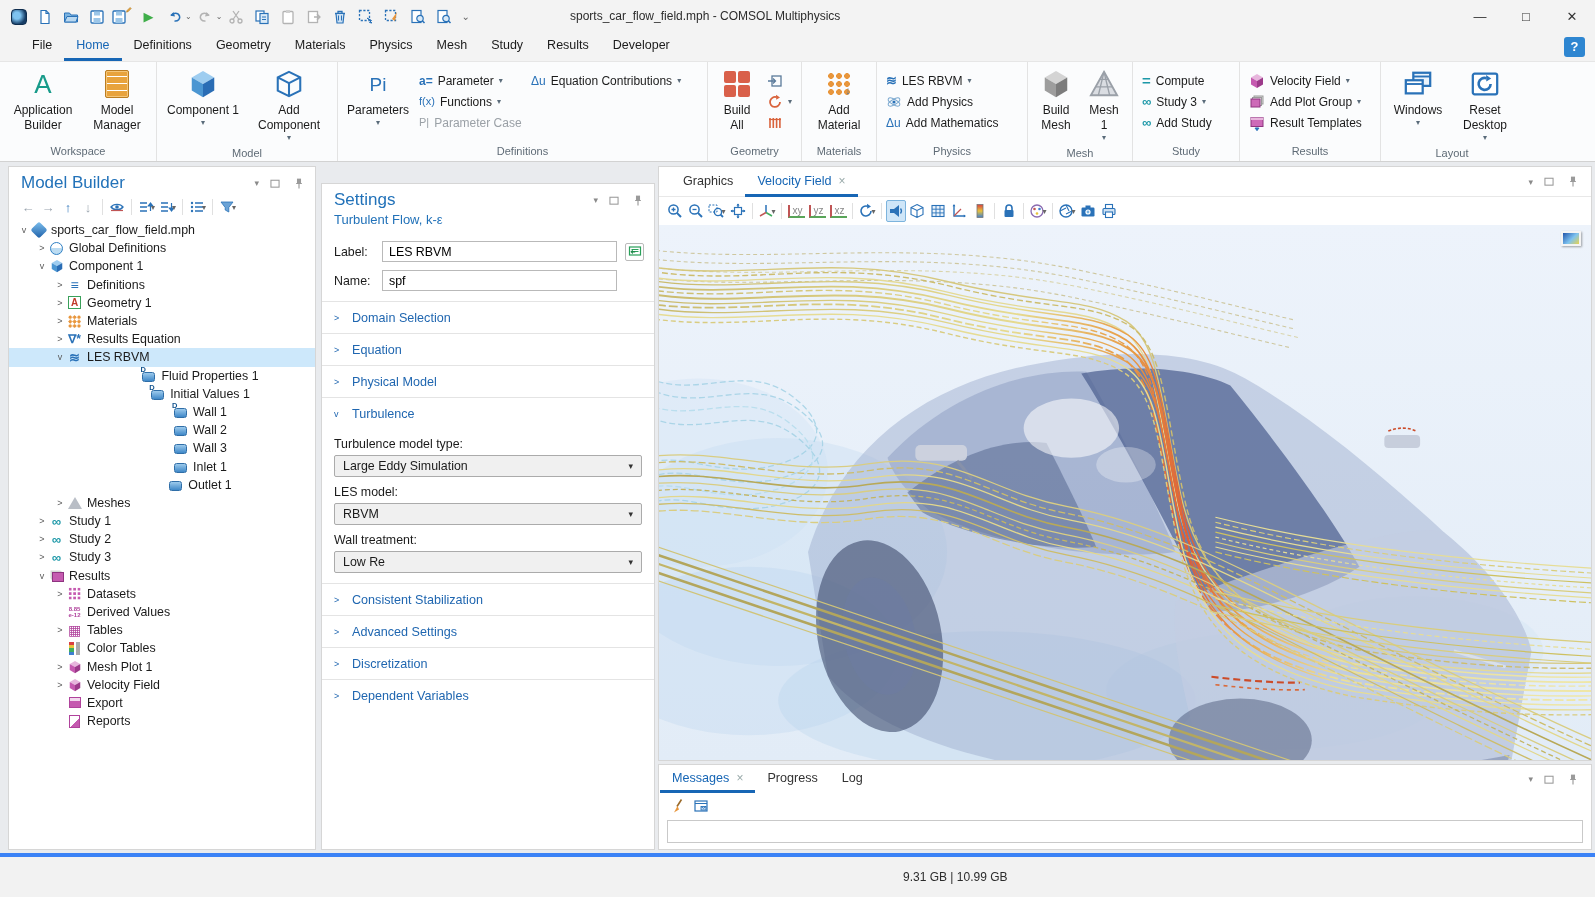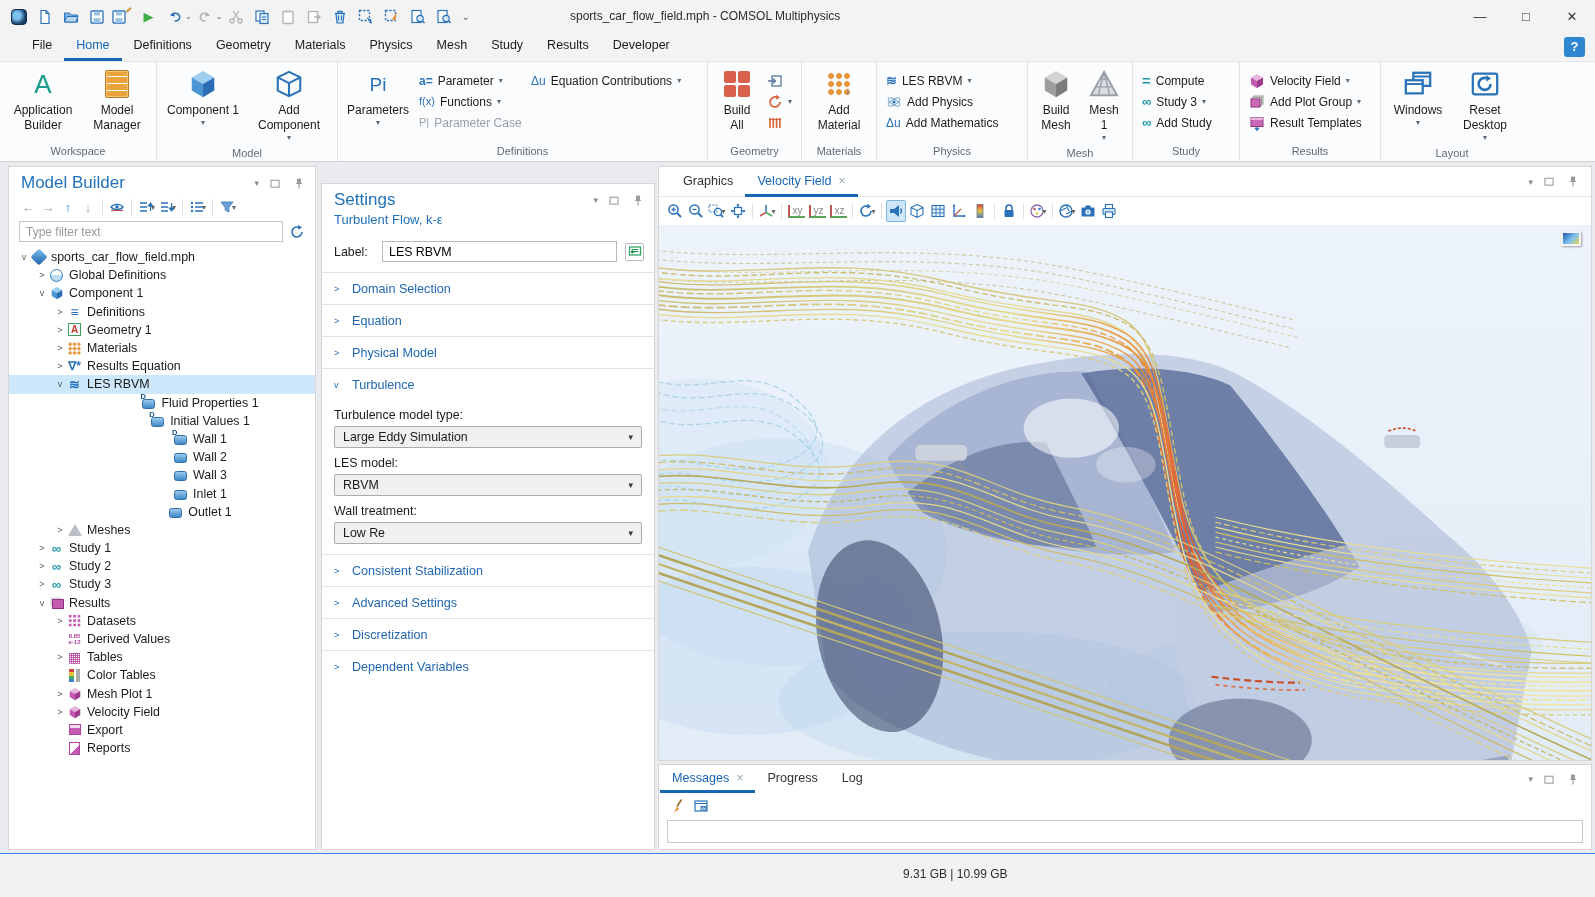--- a/index.html
+++ b/index.html
@@ -101,21 +101,21 @@
   .gtb { height:22px; min-width:20px; display:flex; align-items:center; justify-content:center; border-radius:2px; padding:0 1px; }
   .gtb.active { background:#cfe6f8; border:1px solid #7db4dd; }
   .vp { font-size:10px; color:#888; border-left:2px solid #c05555; border-bottom:2px solid #59a559; padding:0 2px 0 3px; line-height:11px; }
   .canvas { flex:1; position:relative; min-height:0; }
   .canvas svg.scene { width:100%; height:100%; display:block; }
   .cornerimg { position:absolute; top:6px; right:10px; width:20px; height:15px; background:linear-gradient(135deg,#2255aa,#7ec3f0 55%,#e8d44c); border:2px solid #f4f4f4; box-shadow:1px 1px 2px rgba(0,0,0,.35); }
   
   .msg-tabs { display:flex; height:28px; padding-left:1px; }
   .msg-toolbar { display:flex; align-items:center; gap:4px; padding:2px 8px; }
   .msgbox { margin:1px 8px 6px; border:1px solid #c9c9c9; flex:1; background:#fff; }
-  .statusbar { position:absolute; bottom:0; left:0; right:0; height:44px; background:#f2f2f2; border-top:1px solid #3b82f6; }
+  .statusbar { position:absolute; bottom:0; left:0; right:0; height:44px; background:#f2f2f2; border-top:4px solid #3b82f6; }
   .memtext { position:absolute; left:903px; top:13px; font-size:12px; color:#2c2c2c; }
 </style>
 </head>
 <body>
 
 <svg width="0" height="0" style="position:absolute">
   <defs>
     <linearGradient id="cbg" x1="0" y1="0" x2="0" y2="1">
       <stop offset="0" stop-color="#d94040"></stop>
         <stop offset=".5" stop-color="#e8c33c"></stop>
@@ -748,26 +748,20 @@
           <span class="chv">▾</span>
         </span>
       <span class="tsep"></span>
       <span class="tbtn">
           <svg class="i16">
             <use href="#sym-funnel"></use>
           </svg>
           <span class="chv">▾</span>
         </span>
     </div>
-    <div class="filterrow">
-      <input type="text" placeholder="Type filter text" style="">
-      <svg class="i16">
-          <use href="#sym-rot"></use>
-        </svg>
-    </div>
     <div class="tree">
       <div class="trow lvl0">
           <span class="tw">v</span>
           <span class="ti">
             <span class="i-root"></span>
           </span>
           <span>sports_car_flow_field.mph</span>
         </div>
       <div class="trow lvl1">
           <span class="tw">&gt;</span>
@@ -975,20 +969,24 @@
     </div>
     <div class="subtitle">Turbulent Flow, k-ε</div>
     <div class="lrow">
       <label>Label:</label>
       <input type="text" value="LES RBVM" style="">
       <span class="noteicon">
           <svg class="i16">
             <use href="#sym-note"></use>
           </svg>
         </span>
+    </div>
+    <div class="lrow" style="padding-right:37px">
+      <label>Name:</label>
+      <input type="text" value="spf" style="">
     </div>
     <div style="height:6px"></div>
     <div class="sect">
         <span class="sw">&gt;</span>
         <span>Domain Selection</span>
       </div>
     <div class="sect">
         <span class="sw">&gt;</span>
         <span>Equation</span>
       </div>

